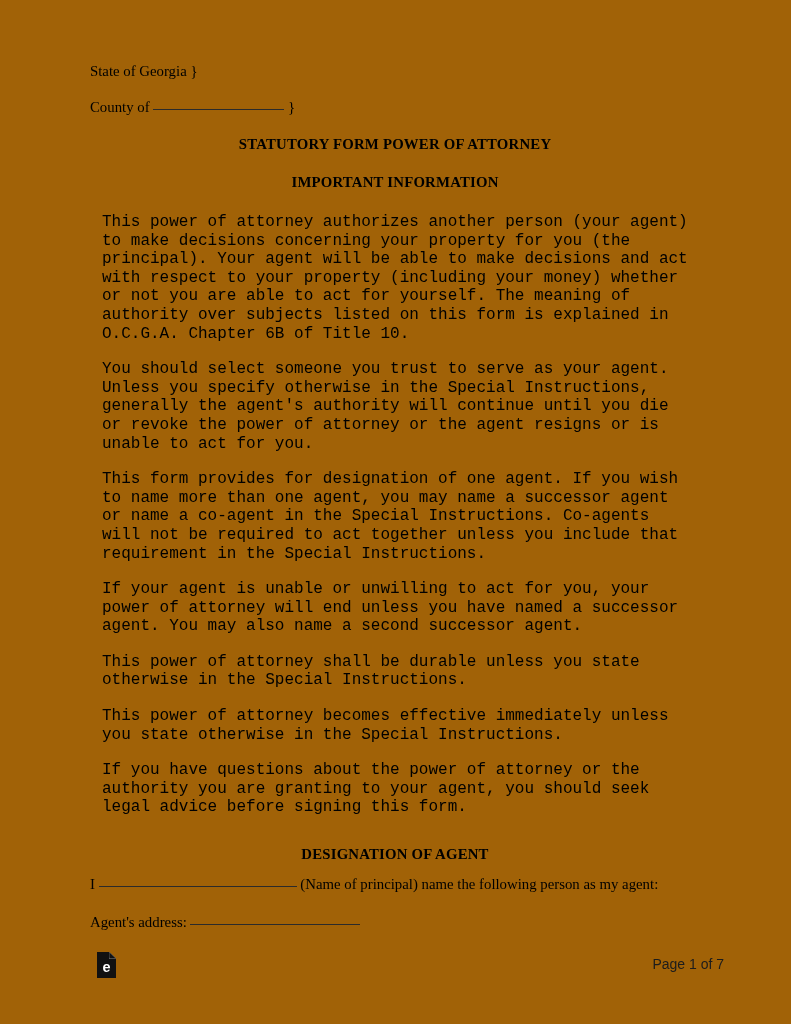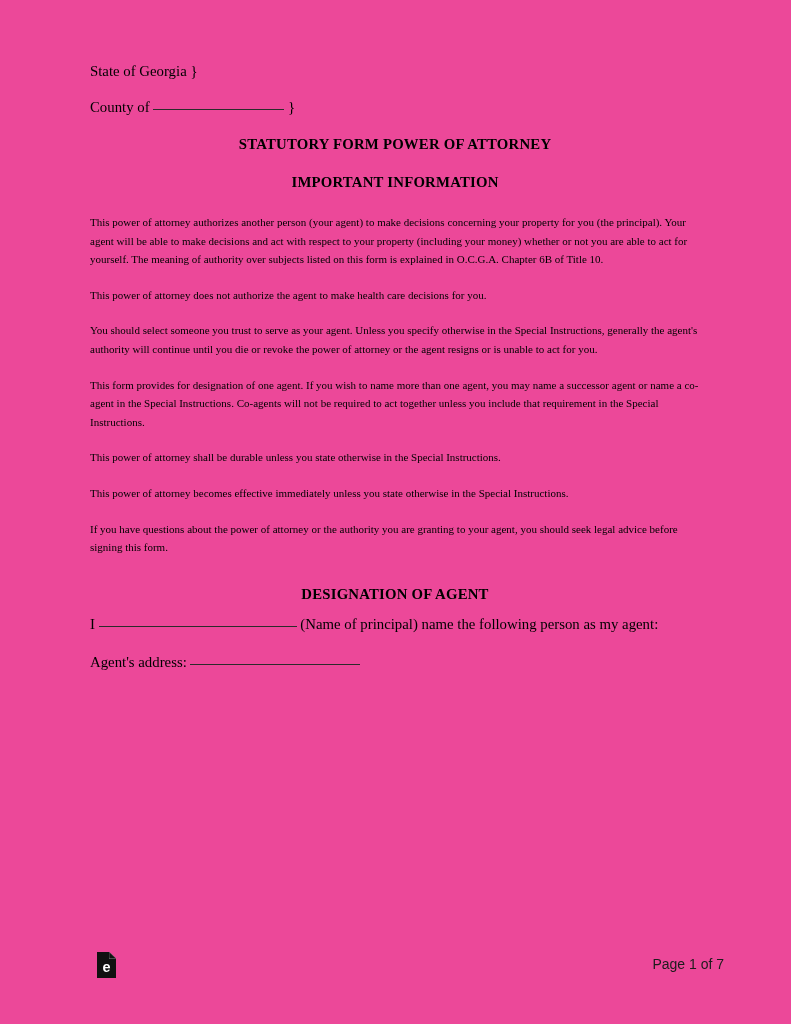--- a/index.html
+++ b/index.html
@@ -17,21 +17,21 @@
     color: #000000;
     -webkit-font-smoothing: antialiased;
   }
 
   .page {
     position: absolute;
     left: 0;
     top: 0;
     width: 791px;
     height: 1024px;
-    background: #ec4899;
+    background: #a16207;
   }
 
   .content {
     position: absolute;
     left: 90px;
     top: 62px;
     width: 610px;
   }
 
   .jurisdiction-line {
@@ -61,26 +61,27 @@
     font-weight: bold;
     text-align: center;
     letter-spacing: 0.2px;
     margin: 4px;
   }
   .heading-statutory { margin-top: 19px; }
   .heading-important { margin-top: 21px; }
   .heading-designation { margin-top: 29px; }
 
   .body-para {
-    font-size: 11px;
+    font-size: 16px;
     line-height: 18.6px;
     text-align: left;
-    margin: 0;
+    margin: 12px;
     margin-top: 17px;
     hyphens: none;
+    font-family: Liberation Mono, monospace;
   }
   .body-para.first { margin-top: 22px; }
 
   .form-line {
     font-size: 14.8px;
     line-height: 19px;
     margin: 0;
     margin-top: 19px;
     white-space: nowrap;
   }
@@ -122,23 +123,23 @@
 
     <p class="jurisdiction-line"><span>State of Georgia }</span></p>
 
     <p class="jurisdiction-line second"><span>County of</span>&nbsp;<span class="blank-rule blank-county"></span>&nbsp;<span>}</span></p>
 
     <h1 class="doc-heading heading-statutory">STATUTORY FORM POWER OF ATTORNEY</h1>
 
     <h2 class="doc-heading heading-important">IMPORTANT INFORMATION</h2>
 
     <p class="body-para first">This power of attorney authorizes another person (your agent) to make decisions concerning your property for you (the principal). Your agent will be able to make decisions and act with respect to your property (including your money) whether or not you are able to act for yourself. The meaning of authority over subjects listed on this form is explained in O.C.G.A. Chapter 6B of Title 10.</p>
-    <p class="body-para">This power of attorney does not authorize the agent to make health care decisions for you.</p>
     <p class="body-para">You should select someone you trust to serve as your agent. Unless you specify otherwise in the Special Instructions, generally the agent's authority will continue until you die or revoke the power of attorney or the agent resigns or is unable to act for you.</p>
     <p class="body-para">This form provides for designation of one agent. If you wish to name more than one agent, you may name a successor agent or name a co-agent in the Special Instructions. Co-agents will not be required to act together unless you include that requirement in the Special Instructions.</p>
+    <p class="body-para">If your agent is unable or unwilling to act for you, your power of attorney will end unless you have named a successor agent. You may also name a second successor agent.</p>
     <p class="body-para">This power of attorney shall be durable unless you state otherwise in the Special Instructions.</p>
     <p class="body-para">This power of attorney becomes effective immediately unless you state otherwise in the Special Instructions.</p>
     <p class="body-para">If you have questions about the power of attorney or the authority you are granting to your agent, you should seek legal advice before signing this form.</p>
 
     <h2 class="doc-heading heading-designation">DESIGNATION OF AGENT</h2>
 
     <p class="form-line principal"><span>I</span>&nbsp;<span class="blank-rule blank-principal"></span>&nbsp;<span>(Name of principal) name the following person as my agent:</span></p>
 
 
     <p class="form-line"><span>Agent's address:</span>&nbsp;<span class="blank-rule blank-agent-address"></span></p>

